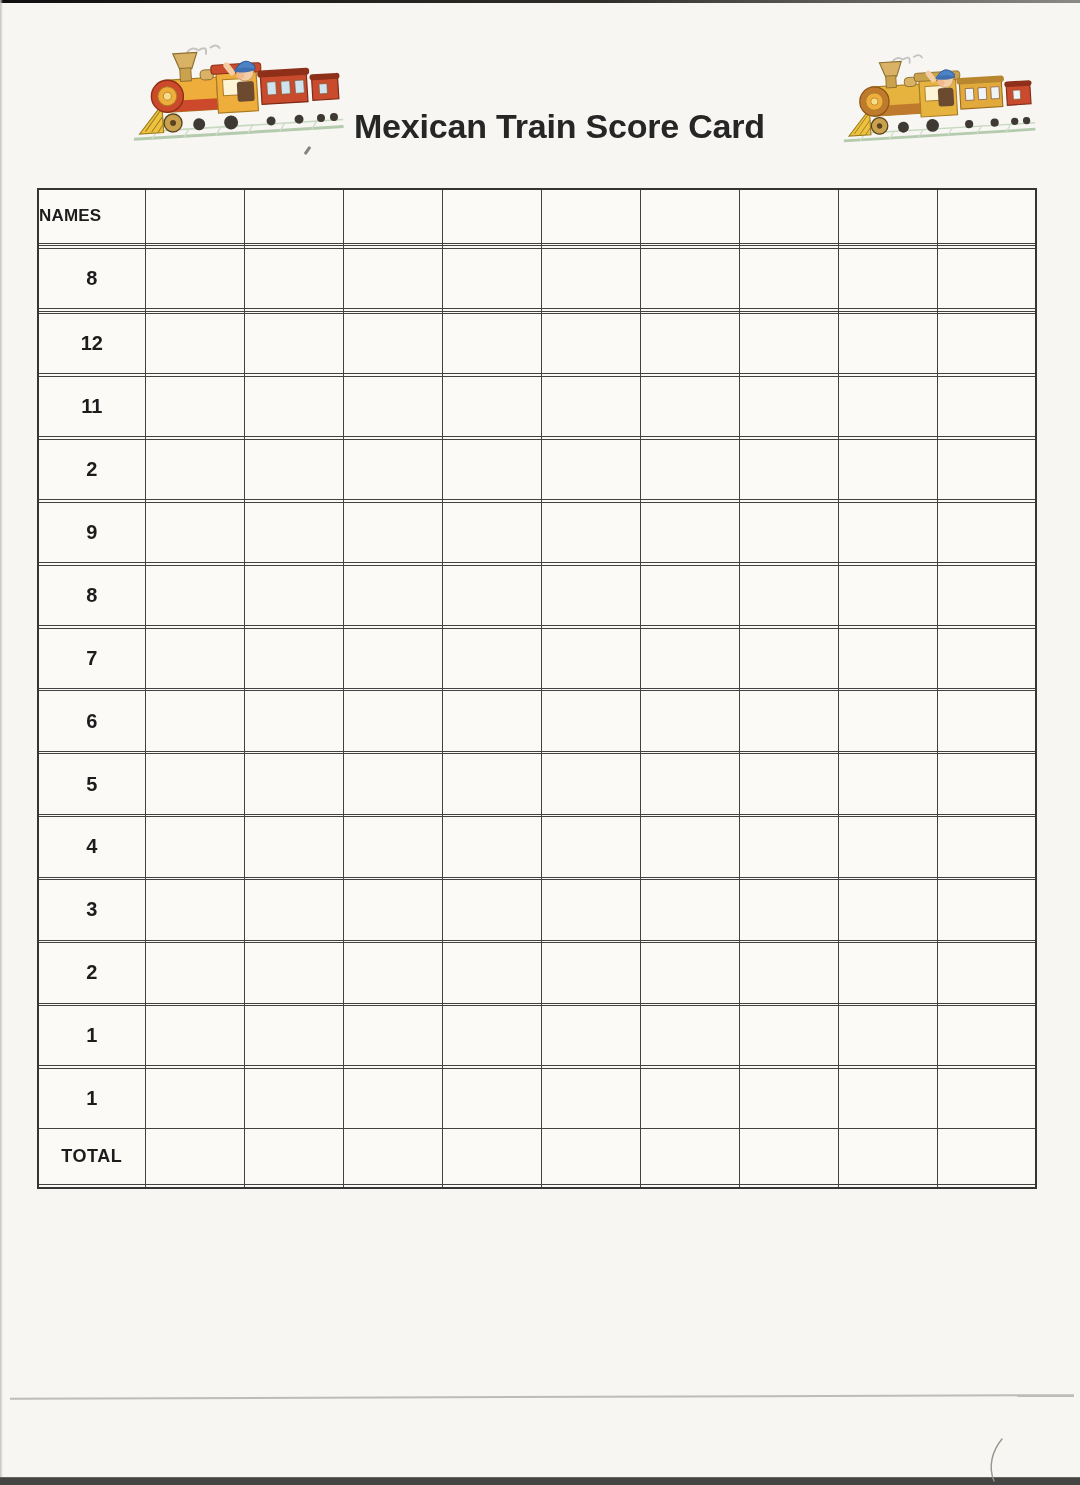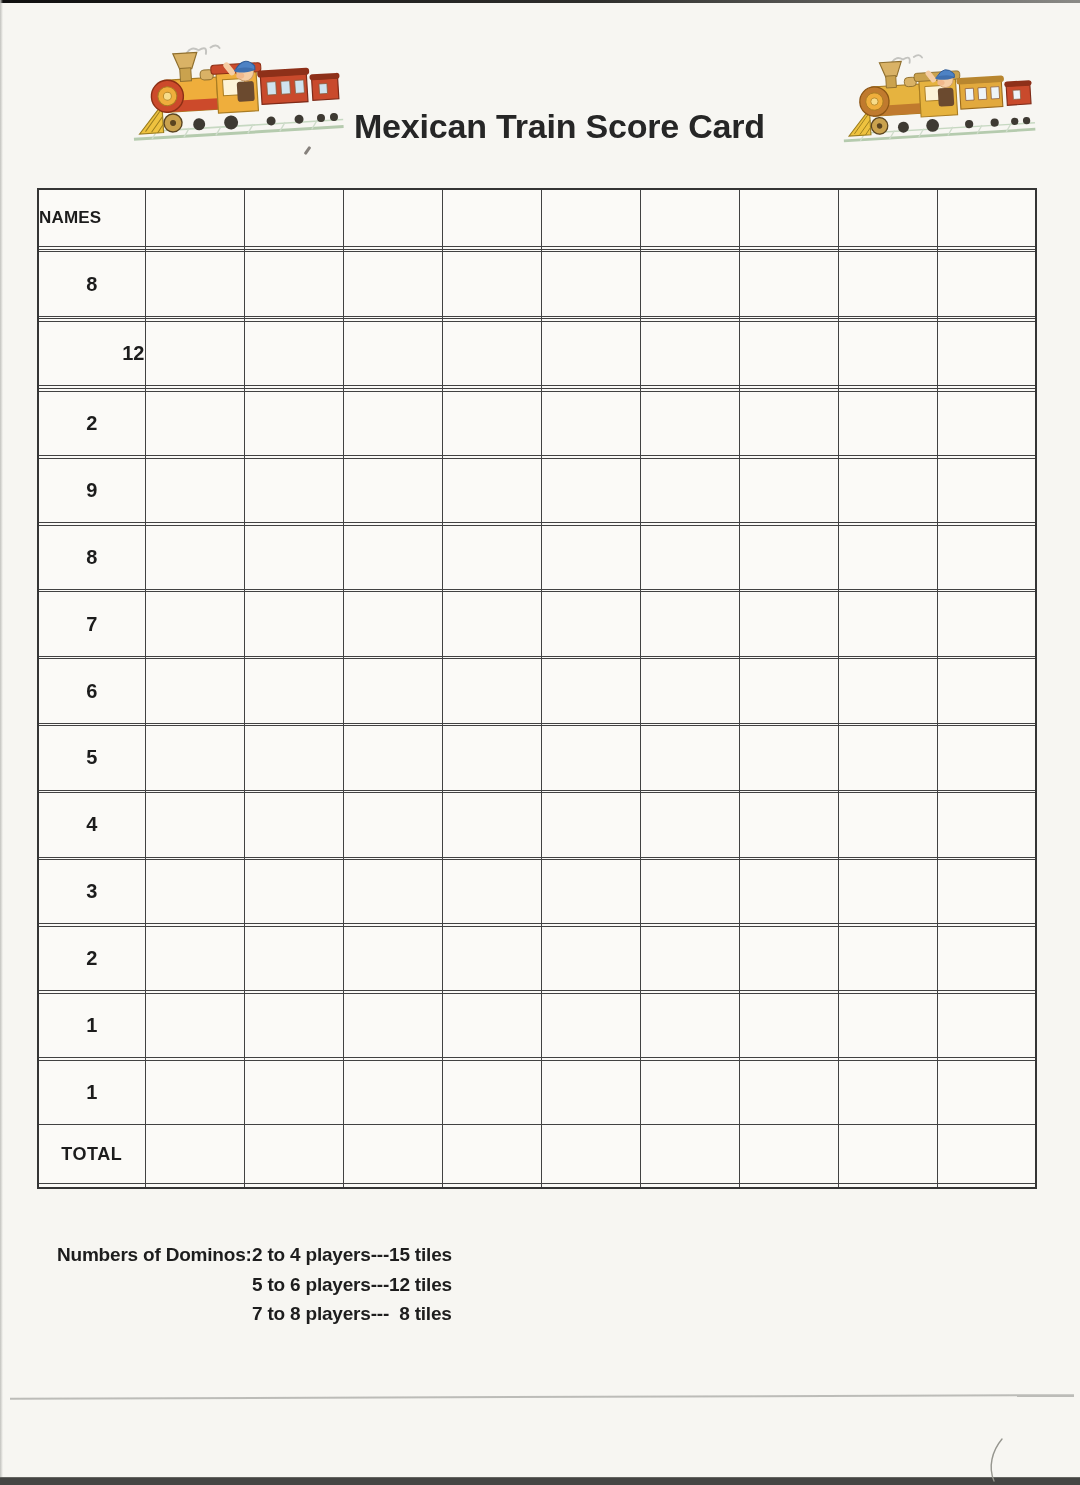--- a/index.html
+++ b/index.html
@@ -265,33 +265,45 @@
           <td style="border-color: rgb(66, 66, 66);"></td>
           <td style="border-color: rgb(66, 66, 66);"></td>
           <td style="border-color: rgb(66, 66, 66);"></td>
           <td style="border-color: rgb(66, 66, 66);"></td>
           <td style="border-color: rgb(66, 66, 66);"></td>
           <td style="border-color: rgb(66, 66, 66);"></td>
           <td style="border-color: rgb(66, 66, 66);"></td>
           <td style="border-color: rgb(66, 66, 66);"></td>
         </tr>
         <tr>
-          <td class="num-cell" style="border-color: rgb(66, 66, 66); text-align: right;">12</td>
-          <td style="border-color: rgb(66, 66, 66);"></td>
-          <td style="border-color: rgb(66, 66, 66);"></td>
-          <td style="border-color: rgb(66, 66, 66);"></td>
-          <td style="border-color: rgb(66, 66, 66);"></td>
-          <td style="border-color: rgb(66, 66, 66);"></td>
-          <td style="border-color: rgb(66, 66, 66);"></td>
-          <td style="border-color: rgb(66, 66, 66);"></td>
-          <td style="border-color: rgb(66, 66, 66);"></td>
-          <td style="border-color: rgb(66, 66, 66);"></td>
-        </tr>
-        <tr>
-          <td style="border-color: rgb(66, 66, 66);"></td>
+          <td class="num-cell" style="border-color: rgb(66, 66, 66);">12</td>
+          <td style="border-color: rgb(66, 66, 66);"></td>
+          <td style="border-color: rgb(66, 66, 66);"></td>
+          <td style="border-color: rgb(66, 66, 66);"></td>
+          <td style="border-color: rgb(66, 66, 66);"></td>
+          <td style="border-color: rgb(66, 66, 66);"></td>
+          <td style="border-color: rgb(66, 66, 66);"></td>
+          <td style="border-color: rgb(66, 66, 66);"></td>
+          <td style="border-color: rgb(66, 66, 66);"></td>
+          <td style="border-color: rgb(66, 66, 66);"></td>
+        </tr>
+        <tr>
+          <td style="border-color: rgb(66, 66, 66);"></td>
+          <td style="border-color: rgb(66, 66, 66);"></td>
+          <td style="border-color: rgb(66, 66, 66);"></td>
+          <td style="border-color: rgb(66, 66, 66);"></td>
+          <td style="border-color: rgb(66, 66, 66);"></td>
+          <td style="border-color: rgb(66, 66, 66);"></td>
+          <td style="border-color: rgb(66, 66, 66);"></td>
+          <td style="border-color: rgb(66, 66, 66);"></td>
+          <td style="border-color: rgb(66, 66, 66);"></td>
+          <td style="border-color: rgb(66, 66, 66);"></td>
+        </tr>
+        <tr>
+          <td class="num-cell" style="border-color: rgb(66, 66, 66);">11</td>
           <td style="border-color: rgb(66, 66, 66);"></td>
           <td style="border-color: rgb(66, 66, 66);"></td>
           <td style="border-color: rgb(66, 66, 66);"></td>
           <td style="border-color: rgb(66, 66, 66);"></td>
           <td style="border-color: rgb(66, 66, 66);"></td>
           <td style="border-color: rgb(66, 66, 66);"></td>
           <td style="border-color: rgb(66, 66, 66);"></td>
           <td style="border-color: rgb(66, 66, 66);"></td>
           <td style="border-color: rgb(66, 66, 66);"></td>
         </tr>
@@ -579,22 +591,14 @@
           <td style="border-color: rgb(66, 66, 66);"></td>
           <td style="border-color: rgb(66, 66, 66);"></td>
           <td style="border-color: rgb(66, 66, 66);"></td>
           <td style="border-color: rgb(66, 66, 66);"></td>
           <td style="border-color: rgb(66, 66, 66);"></td>
           <td style="border-color: rgb(66, 66, 66);"></td>
         </tr>
       </tbody>
   </table>
 
-  <div class="footer">
-    <div class="heading">Numbers of Dominos:</div>
-    <div class="lines">
-      <div>2 to 4 players---15 tiles</div>
-      <div>5 to 6 players---12 tiles</div>
-      <div>7 to 8 players---  8 tiles</div>
-    </div>
-  </div>
 
 </div>
 
 </body></html>

